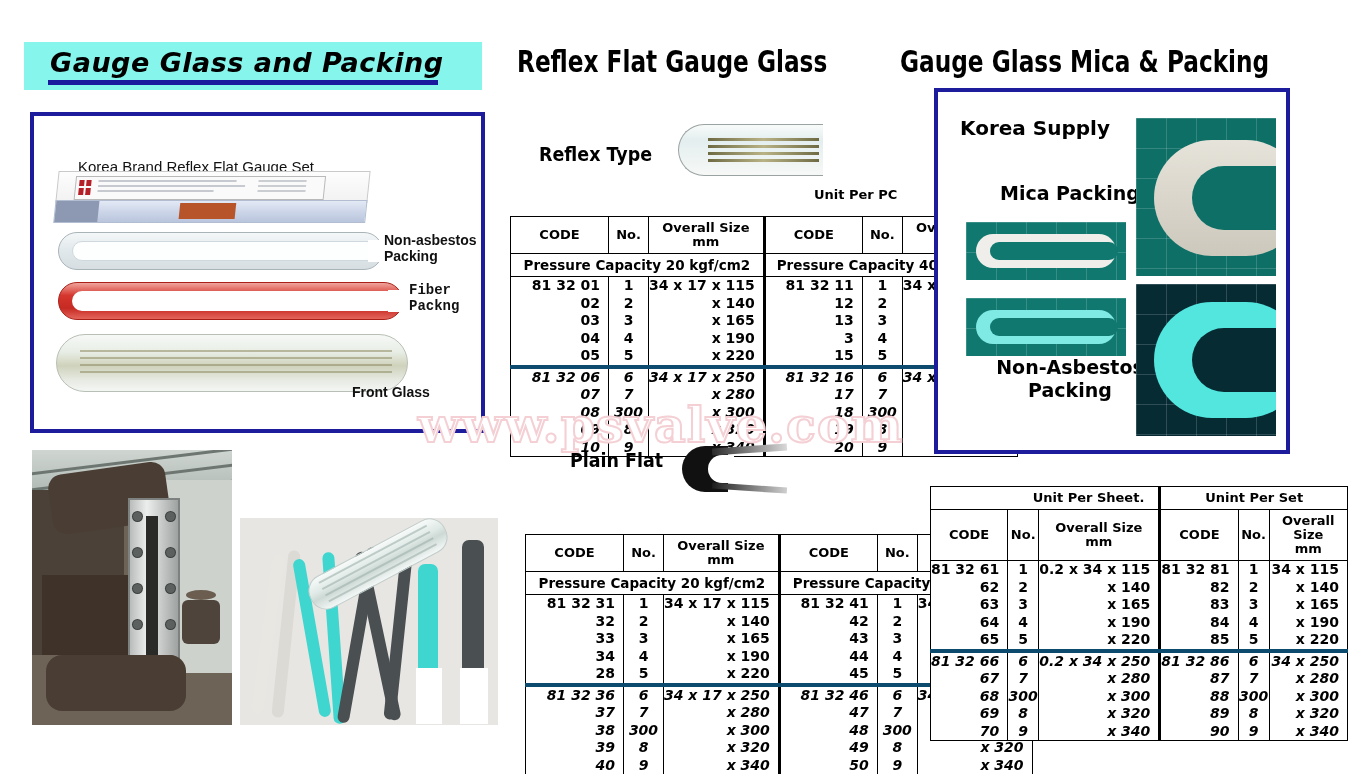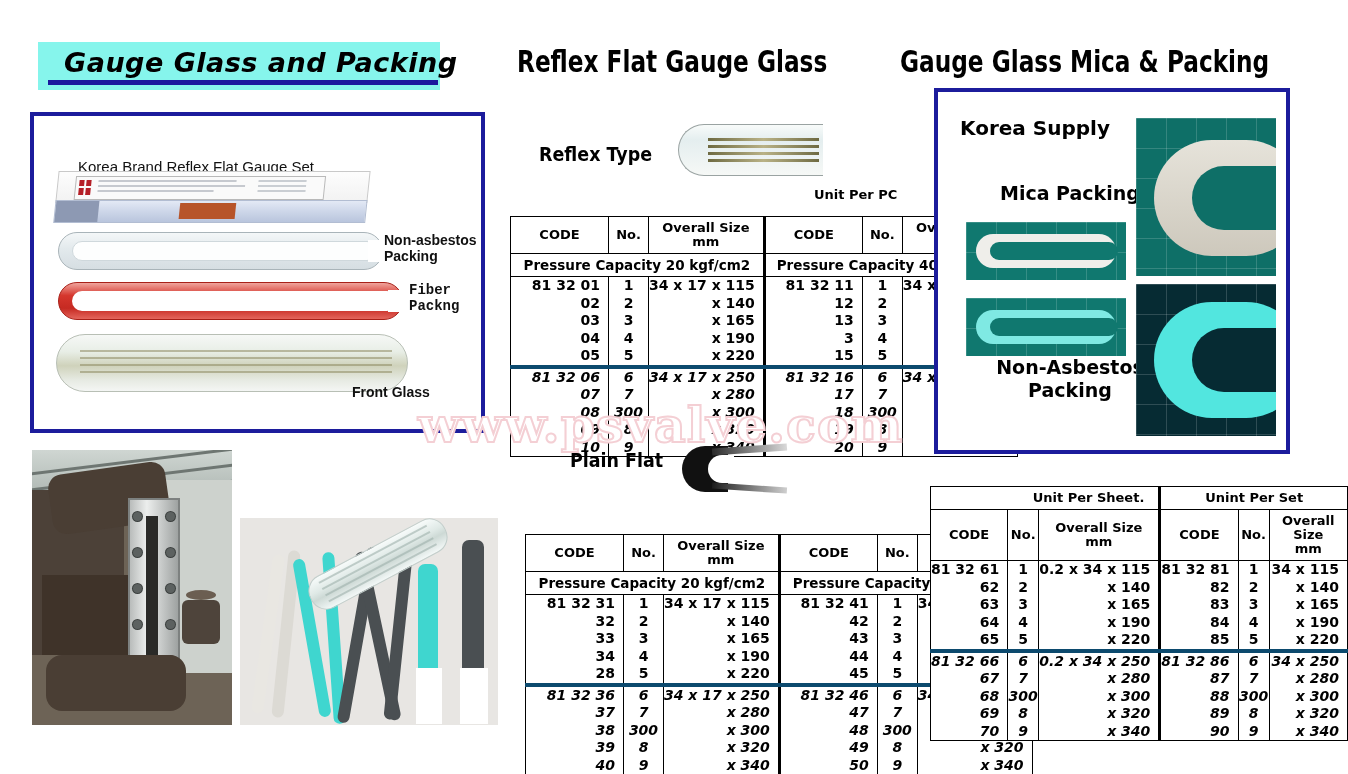--- a/index.html
+++ b/index.html
@@ -9,23 +9,22 @@
     background:#ffffff;
     font-family:"Liberation Sans", sans-serif;
     position:relative;
     overflow:hidden;
     color:#000;
   }
   .page{position:absolute;left:0;top:0;width:1348px;height:774px;}
 
   
   .title-box{
-    position:absolute;left:38px;top:42px;width:381px;height:48px;
+    position:absolute;left:24px;top:42px;width:458px;height:48px;
     background:#86f5ec;
-    padding-left:21px;
   }
   .title-box .ttxt{
     position:absolute;left:26px;top:5px;
     font-family:"DejaVu Sans", sans-serif;
     font-weight:bold;font-style:italic;font-size:27px;
     letter-spacing:.5px;white-space:nowrap;color:#000;
   }
   .title-underline{
     position:absolute;left:48px;top:80px;width:390px;height:5px;background:#1a1a9e;
   }

